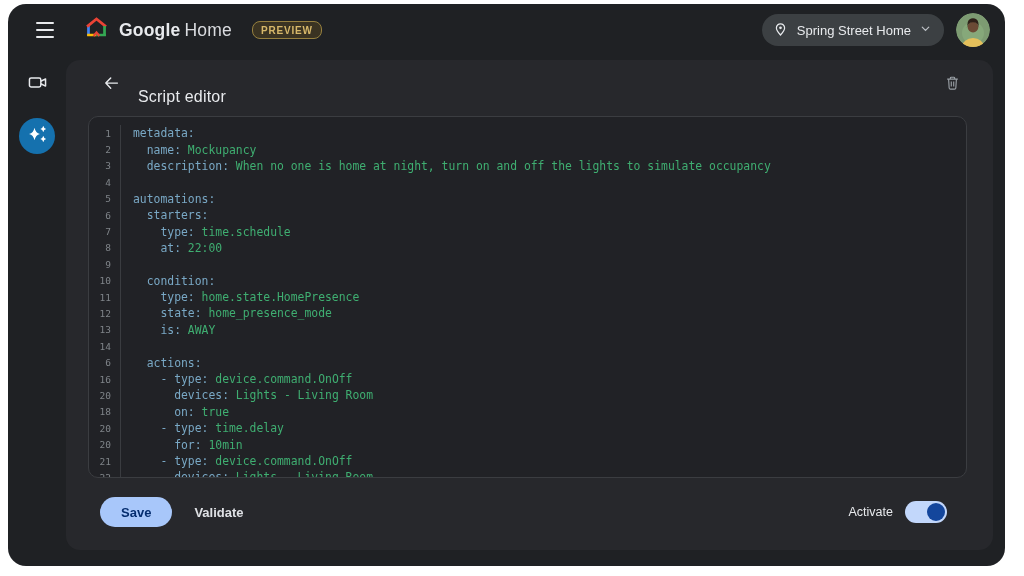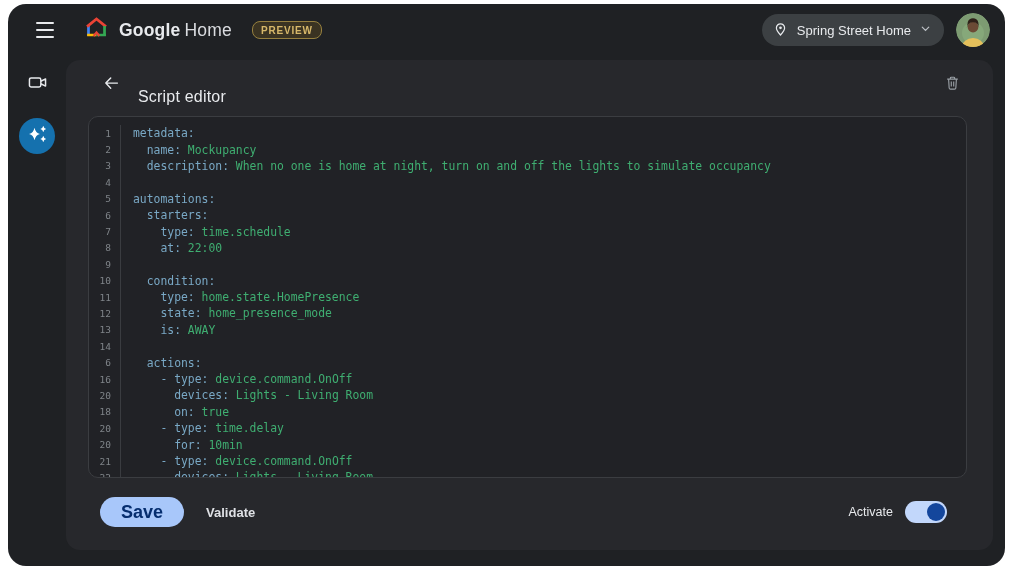--- a/index.html
+++ b/index.html
@@ -56,21 +56,21 @@
                 font-size:9.5px; color:var(--gutter-color);
                 border-right:1px solid var(--gutter-divider); align-self:stretch;
                 display:flex; align-items:center; justify-content:flex-end; }
   .code-text { font-size:11.4px; margin-left:12px; }
   .tok-key { color:var(--key-color); }
   .tok-val { color:var(--value-color); }
 
   
   .panel-footer { flex:1; display:flex; align-items:center; padding:0 46px 4px 34px; }
   .save-btn { height:30px; padding:0 21px; border:none; border-radius:15px;
-              background:var(--save-bg); color:var(--save-text); font-size:18px;
+              background:var(--save-bg); color:var(--save-text); font-size:13px;
               font-weight:700; font-family:"Liberation Sans", sans-serif; cursor:pointer; }
   .validate-btn { margin-left:22px; background:none; border:none; color:#dfe1e5;
                   font-size:13px; font-weight:700; font-family:"Liberation Sans", sans-serif; cursor:pointer; }
   .panel-footer .spacer { flex:1; }
   .activate-label { font-size:12.5px; color:var(--text-primary); font-weight:500; margin-right:12px; }
   .toggle { width:42px; height:22px; border-radius:11px; background:var(--toggle-track);
             position:relative; cursor:pointer; }
   .toggle .knob { position:absolute; top:2px; width:18px; height:18px; border-radius:50%;
                   background:var(--toggle-knob); }
   .toggle.on .knob { right:2px; }

